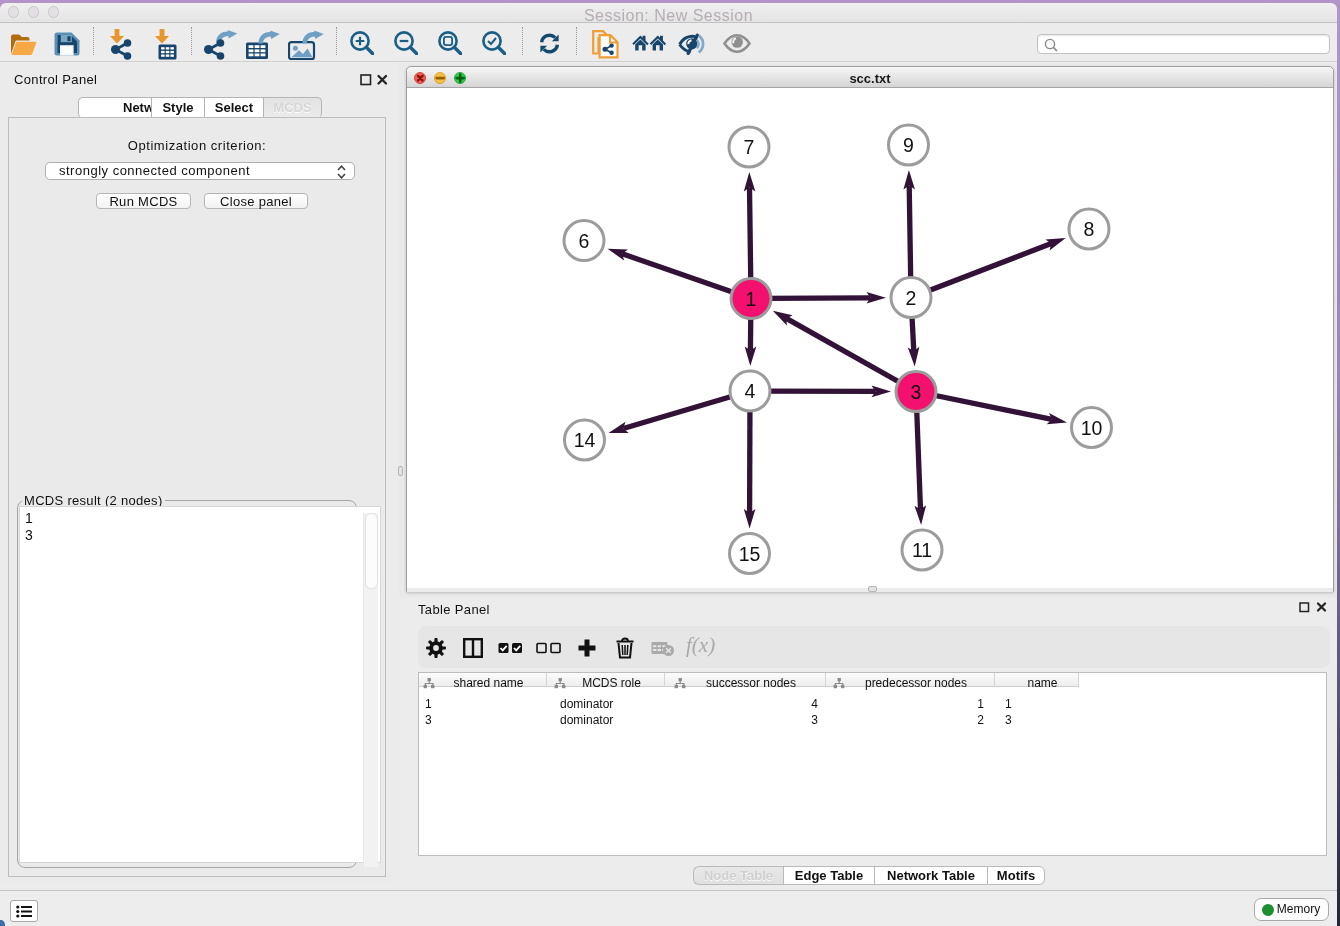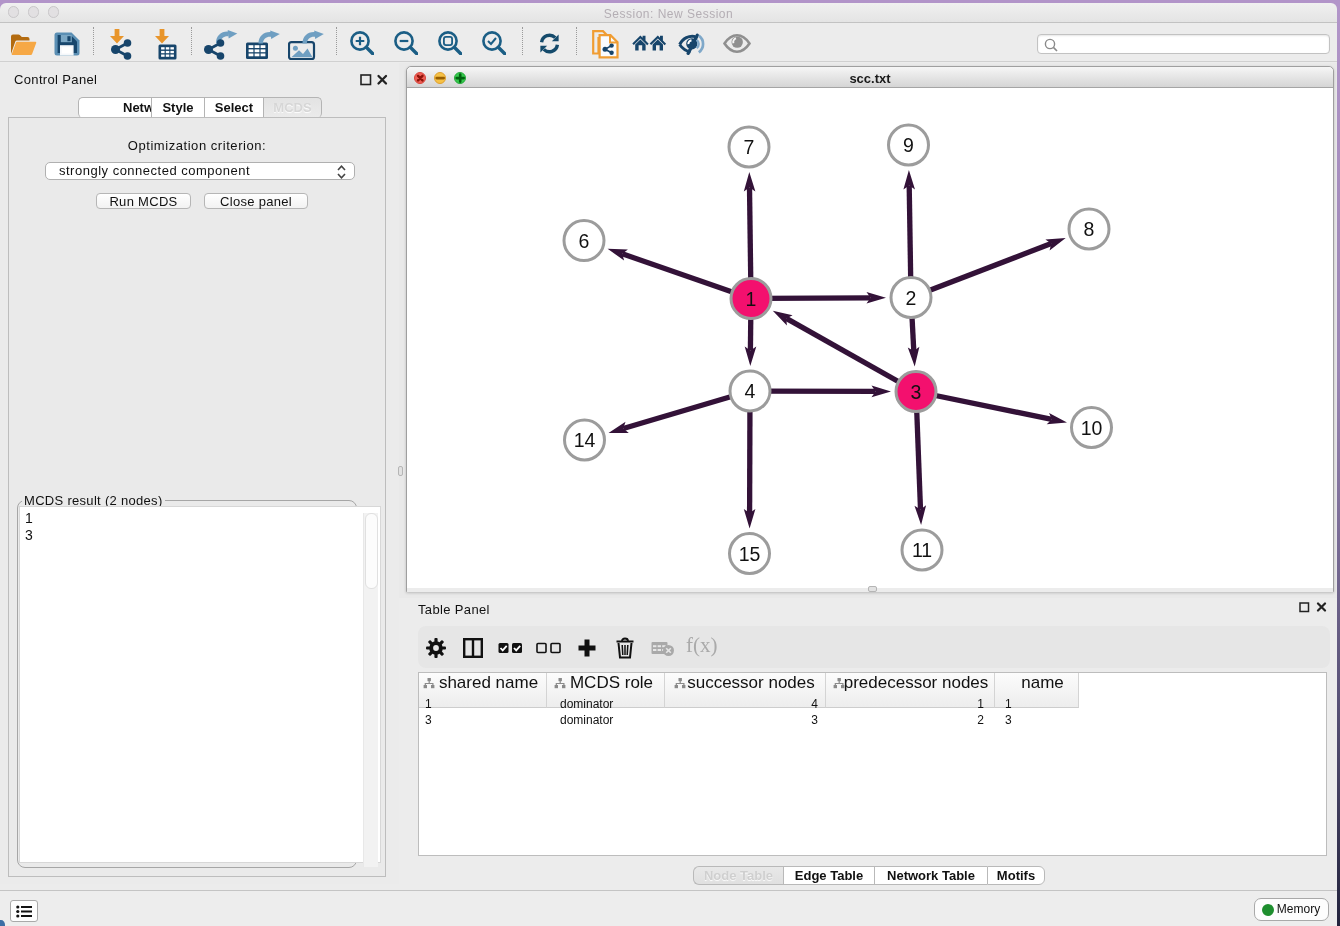--- a/index.html
+++ b/index.html
@@ -7,21 +7,21 @@
 body { font-family:"Liberation Sans", sans-serif; background:linear-gradient(180deg,#b295c9 0%,#9a85b4 40%,#5a5378 75%,#23233d 100%); position:relative; }
 .abs { position:absolute; }
 
 
 #win { position:absolute; left:0; top:0; width:1337px; height:926px; background:#ececec; }
 #purpletop { position:absolute; left:0; top:0; width:1340px; height:10px; background:#b294c9; z-index:4; }
 
 
 #titlebar { position:absolute; left:0; top:3px; width:100%; height:20px; z-index:5; background:linear-gradient(#f0f0f0,#e4e4e4); border-radius:6px 6px 0 0; border-bottom:1px solid #c2c2c2; }
 .tl { position:absolute; top:3px; width:11.5px; height:11.5px; border-radius:50%; background:#e2e0e2; border:1px solid #c9c7c9; }
-#wtitle { position:absolute; top:4px; width:100%; text-align:center; font-size:12px; letter-spacing:0.5px; color:#b4aeb4; }
+#wtitle { position:absolute; top:4px; width:100%; text-align:center; font-size:16px; letter-spacing:0.5px; color:#b4aeb4; }
 
 
 #toolbar { position:absolute; left:0; top:20px; width:100%; height:42px; background:#ececec; border-bottom:1px solid #d0d0d0; }
 .tsep { position:absolute; top:7px; height:28px; width:1px; border-left:1px dotted #9a9a9a; }
 
 
 #search { position:absolute; left:1037px; top:14px; width:293px; height:20px; background:#fff; border:1px solid #c2c2c2; border-radius:4px; box-shadow:inset 0 1px 2px rgba(0,0,0,0.10); }
 
 
 #cpanel { position:absolute; left:0; top:63px; width:399px; height:821px; background:#ebebeb; }
@@ -49,21 +49,21 @@
 #nettitle { position:absolute; left:0; top:0; width:100%; height:21px; background:linear-gradient(#f6f6f6,#d5d5d5); border-bottom:1px solid #a5a5a5; border-radius:5px 5px 0 0; }
 #nettitle .t { position:absolute; width:100%; text-align:center; top:4px; font-size:13px; font-weight:bold; color:#1a1a1a; }
 .mac { position:absolute; top:4.5px; width:12.5px; height:12.5px; border-radius:50%; }
 #canvas { position:absolute; left:0; top:22px; width:926px; height:499px; background:#fff; overflow:hidden; }
 
 
 #tpanel { position:absolute; left:399px; top:598px; width:938px; height:290px; background:#ececec; }
 #tpanel .hdr { position:absolute; left:19px; top:4px; font-size:13px; letter-spacing:0.35px; color:#111; }
 #ttoolbar { position:absolute; left:19px; top:28px; width:912px; height:42px; background:#e6e6e6; border-radius:8px; }
 #tablebox { position:absolute; left:19px; top:74px; width:909px; height:184px; background:#fff; border:1px solid #bdbdbd; }
-.thr { position:absolute; top:0; height:35px; padding-left:12px; background:linear-gradient(#fcfcfc,#ededed); border-bottom:1px solid #cdcdcd; border-right:1px solid #d4d4d4; font-size:17px; color:#111; text-align:center; line-height:20px; }
+.thr { position:absolute; top:0; height:14px; padding-left:12px; background:linear-gradient(#fcfcfc,#ededed); border-bottom:1px solid #cdcdcd; border-right:1px solid #d4d4d4; font-size:12px; color:#111; text-align:center; line-height:20px; }
 .trow { position:absolute; font-size:12px; color:#111; height:15px; line-height:15px; }
 
 
 .btab { position:absolute; top:0; height:19px; border-top:1px solid #b9b9b9; border-left:1px solid #b9b9b9; border-bottom:1px solid #b9b9b9; background:#fff; font-size:13px; font-weight:bold; color:#111; text-align:center; line-height:18px; }
 .btab.last { border-right:1px solid #b9b9b9; }
 
 
 #statusbar { position:absolute; left:0; top:890px; width:100%; height:36px; background:#ededed; border-top:1px solid #c4c4c4; }
 #listbtn { position:absolute; left:10px; top:9px; width:28px; height:22px; background:#fdfdfd; border:1px solid #a9a9a9; border-radius:3px; }
 #membtn { position:absolute; right:8px; top:7px; padding-left:20px; width:75px; height:23px; background:#fdfdfd; border:1px solid #a9a9a9; border-radius:7px; font-size:12px; line-height:21px; text-align:center; color:#111; padding-left:14px; }
@@ -394,21 +394,21 @@
             <rect x="2" y="6.2" width="3.4" height="2" fill="#e6e6e6"></rect>
             <rect x="6.6" y="6.2" width="3.4" height="2" fill="#e6e6e6"></rect>
             <rect x="11.2" y="6.2" width="3.4" height="2" fill="#e6e6e6"></rect>
             <rect x="2" y="10" width="3.4" height="2" fill="#e6e6e6"></rect>
             <rect x="6.6" y="10" width="3.4" height="2" fill="#e6e6e6"></rect>
             <rect x="11.2" y="10" width="3.4" height="2" fill="#e6e6e6"></rect>
           </g>
 <circle cx="17.5" cy="11.5" r="5.5" fill="#a9a9a9"></circle>
           <path d="M15.2 9.2 L19.8 13.8 M19.8 9.2 L15.2 13.8" stroke="#e6e6e6" stroke-width="1.6"></path>
         </svg>
-<div style="position:absolute; left:268px; top:7px; font-family:'Liberation Serif', serif; font-size:21px; color:#aaa;">f(x)</div>
+<div style="position:absolute; left:268px; top:7px; font-family:'Liberation Serif', serif; font-style:italic; font-size:21px; color:#aaa;">f(x)</div>
     </div>
     <div id="tablebox">
       <div class="thr" style="left:0; width:128px;">shared name</div>
       <div class="thr" style="left:128px; width:118px;">MCDS role</div>
       <div class="thr" style="left:246px; width:161px;">successor nodes</div>
       <div class="thr" style="left:407px; width:169px;">predecessor nodes</div>
       <div class="thr" style="left:576px; width:84px;">name</div>
 
       <div class="trow" style="left:6px; top:24px;">1</div>
       <div class="trow" style="left:141px; top:24px;">dominator</div>

